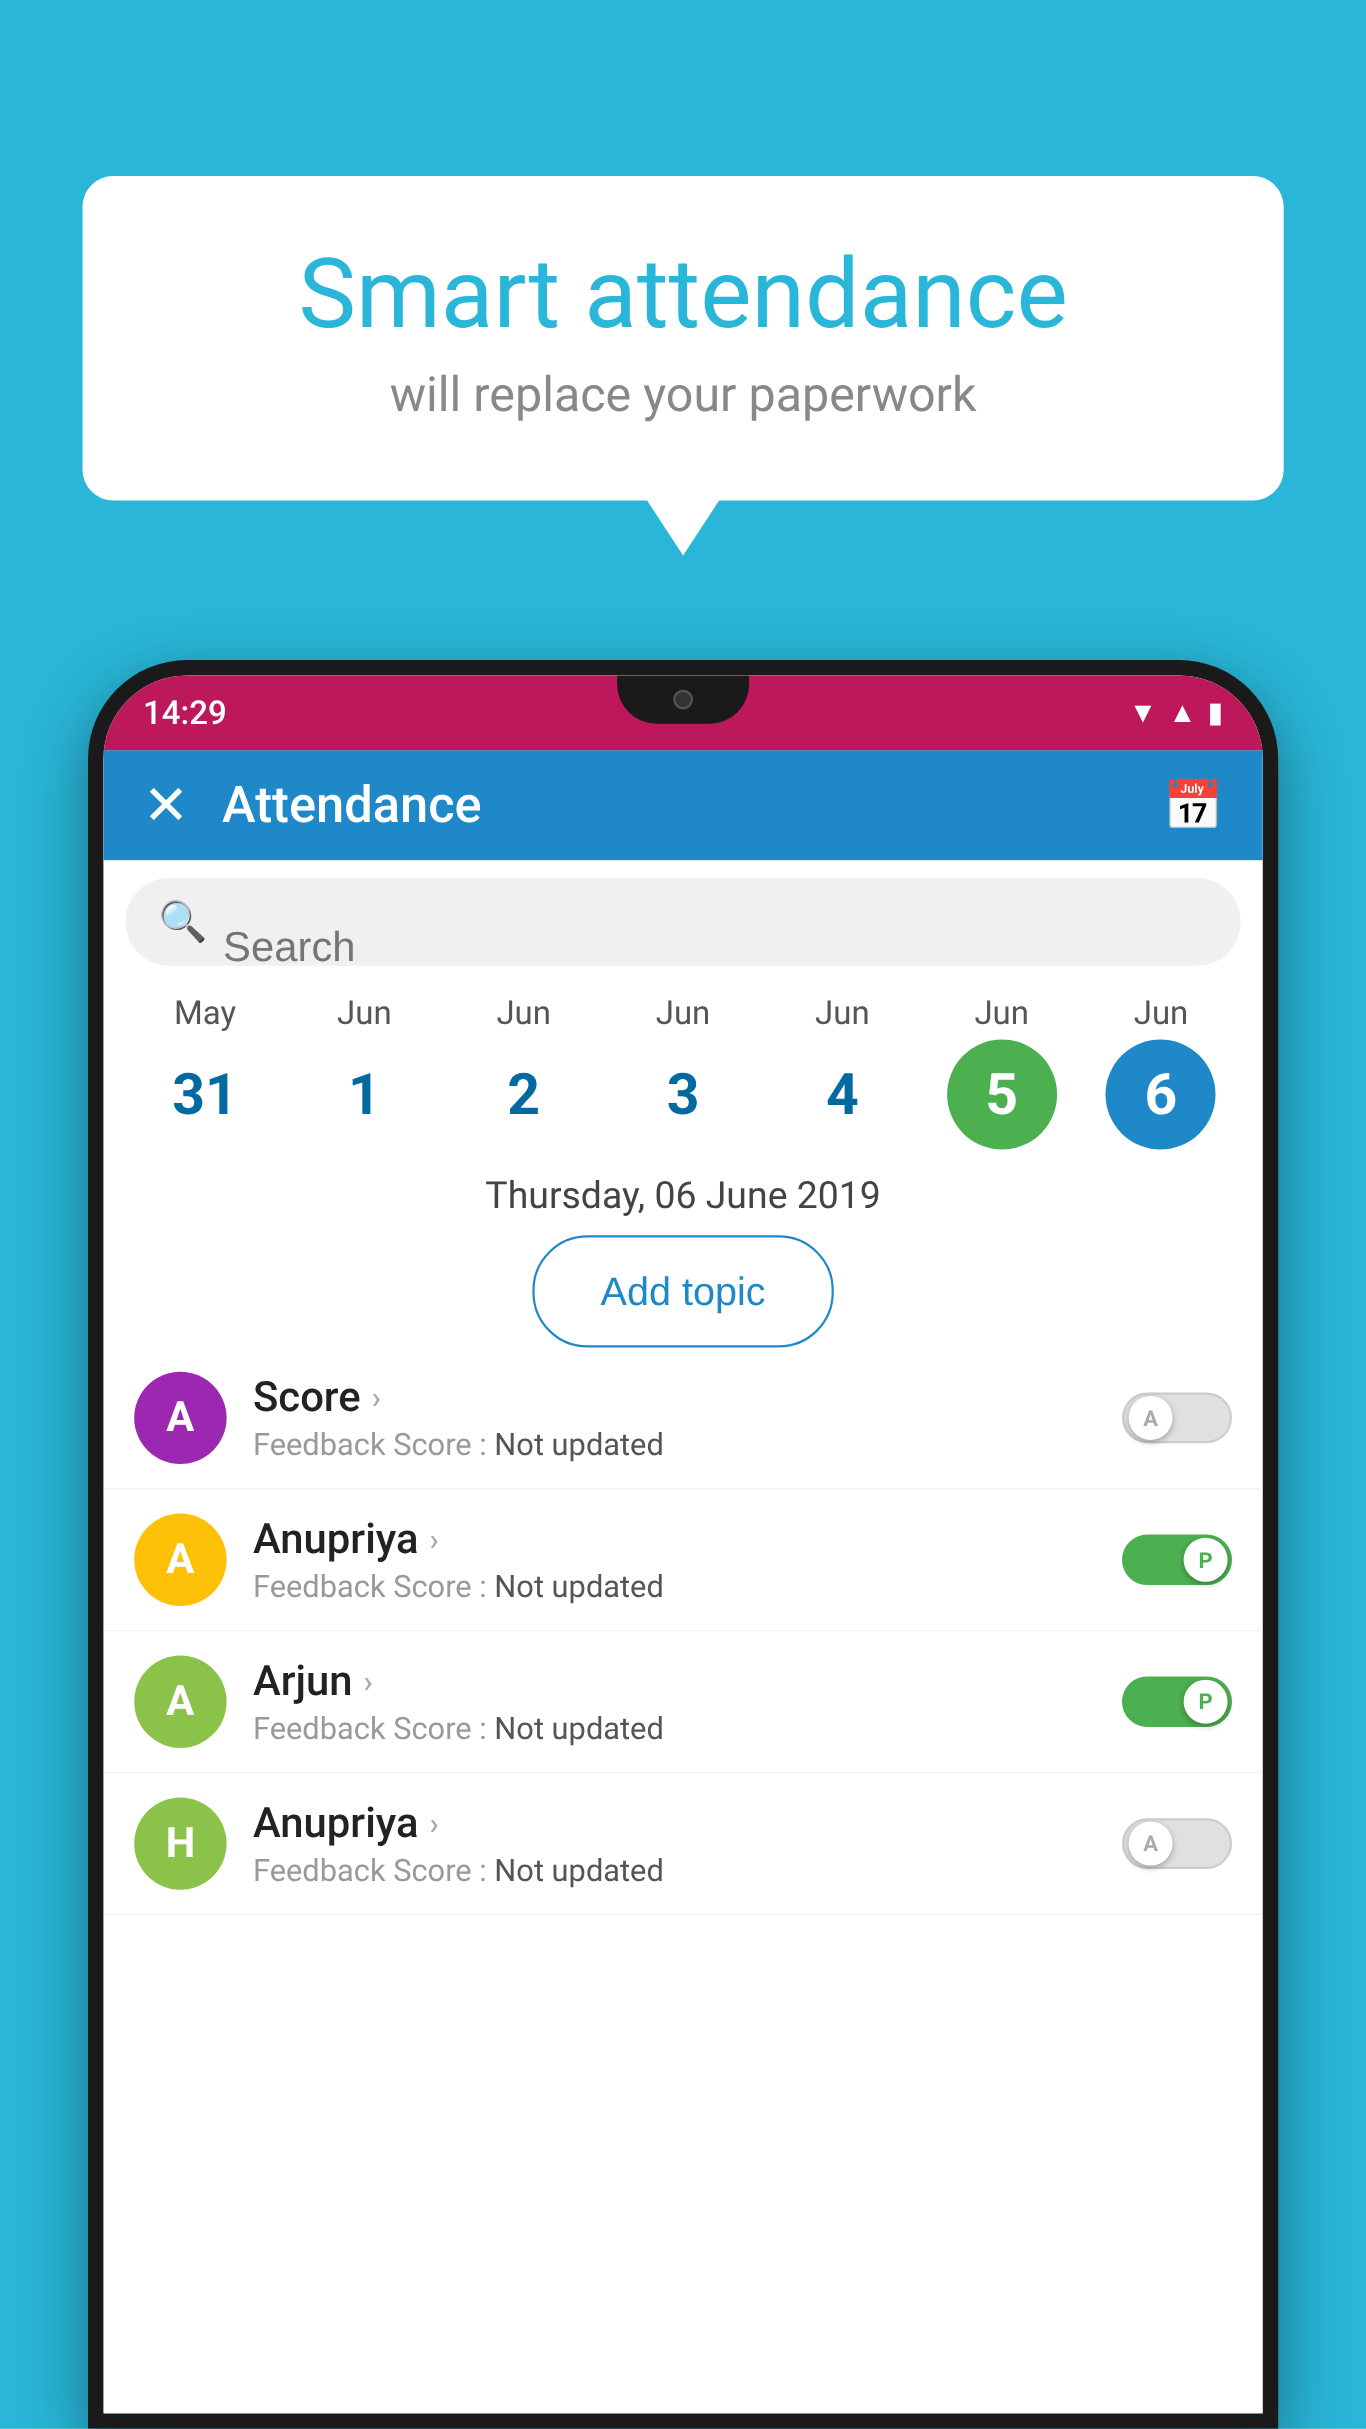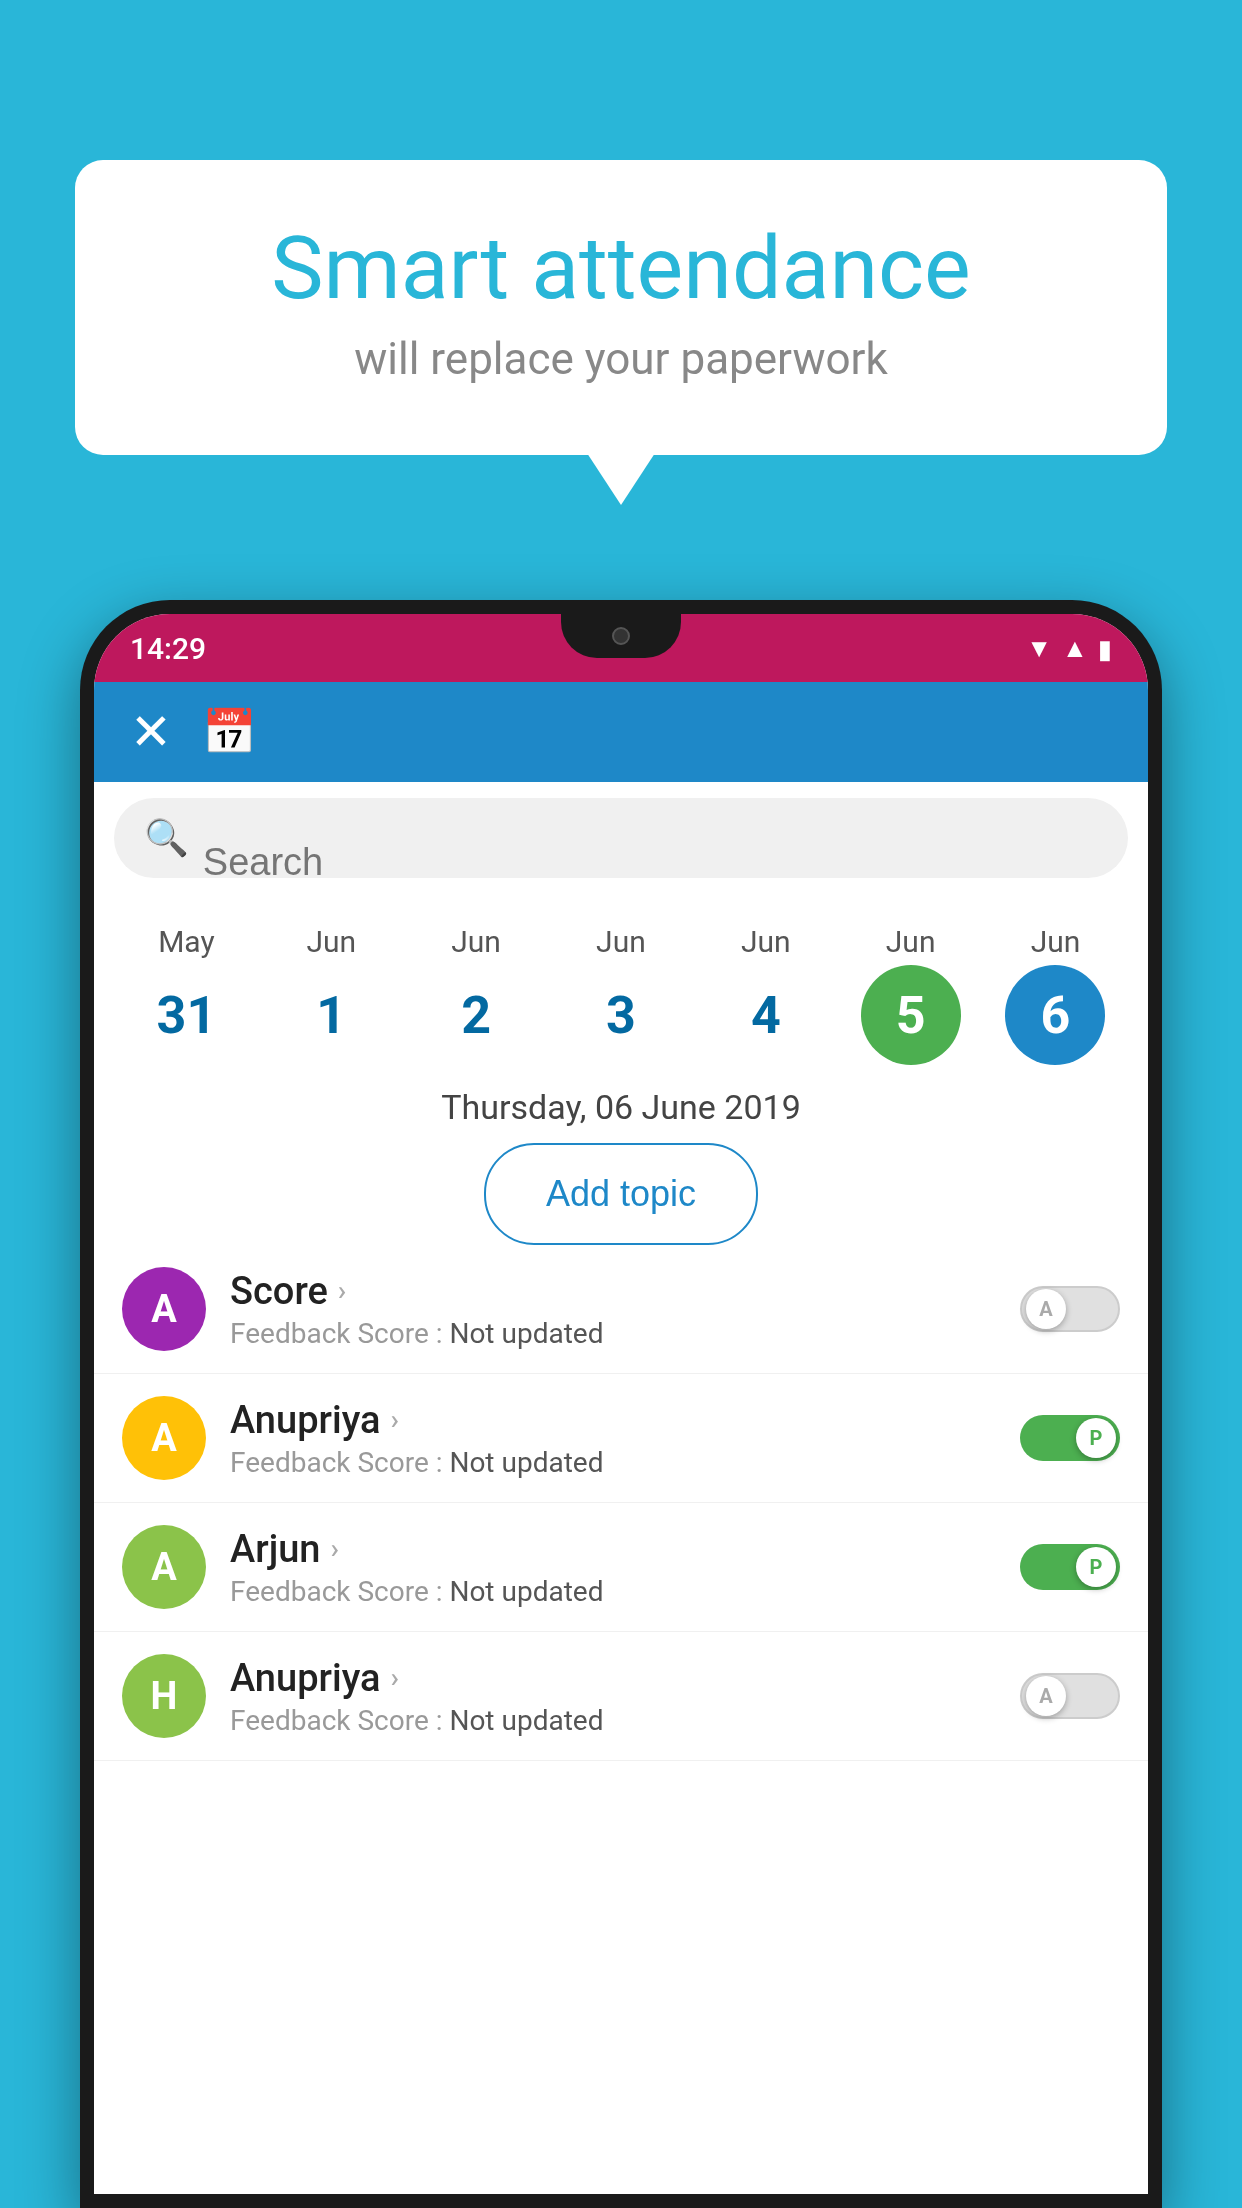--- a/index.html
+++ b/index.html
@@ -178,21 +178,20 @@
       display: flex;
       flex-direction: column;
       align-items: center;
       cursor: pointer;
       width: 130px;
     }
     .date-month {
       font-size: 30px;
       color: #555;
       margin-bottom: 6px;
-      margin-top: 20px;
     }
     .date-num {
       font-size: 52px;
       font-weight: 700;
       color: #0369a1;
       width: 100px;
       height: 100px;
       display: flex;
       align-items: center;
       justify-content: center;
@@ -342,20 +341,21 @@
       <span class="status-time">14:29</span>
       <div class="status-icons">
         <span>▼</span>
         <span>▲</span>
         <span>▮</span>
       </div>
     </div>
 
     <div class="app-bar">
       <span class="app-bar-close">✕</span>
+      <span class="app-bar-title">Attendance</span>
       <span class="app-bar-calendar">📅</span>
     </div>
 
     <div class="search-container">
       <span class="search-icon-svg">🔍</span>
       <input class="search-input" type="text" placeholder="Search" style="">
     </div>
 
     <div class="date-strip">
     <div class="date-item">

